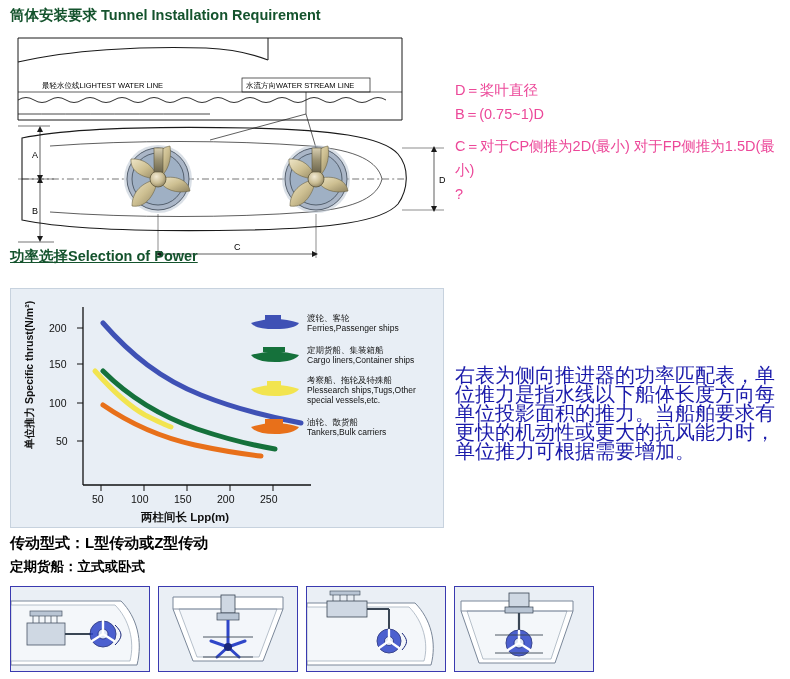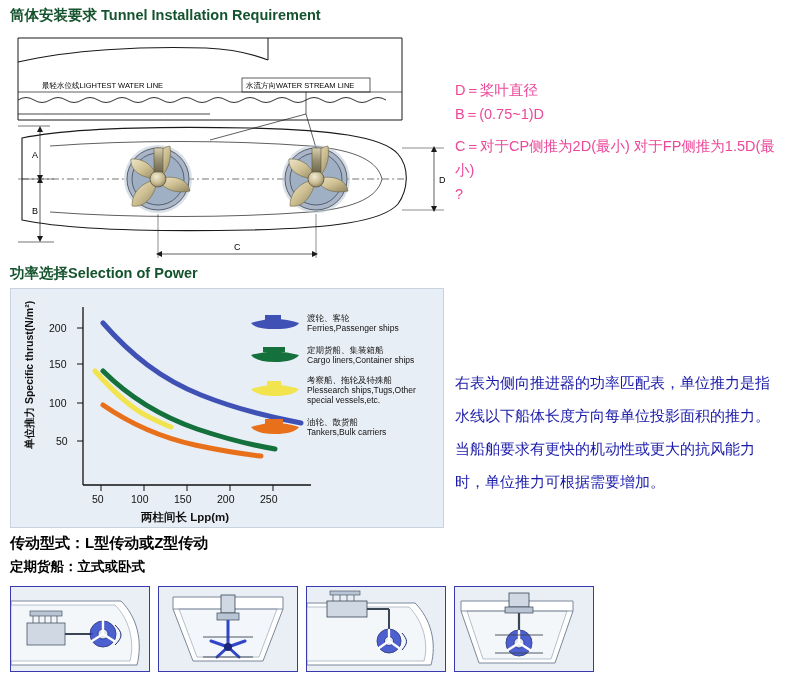--- a/index.html
+++ b/index.html
@@ -22,21 +22,22 @@
     letter-spacing: 0px;
   }
   #title-tunnel {
     position: absolute;
     left: 10px;
     top: 6px;
   }
   #title-power {
     position: absolute;
     left: 10px;
-    top: 264px;
+    top: 247px;
+    text-decoration: underline;
   }
   #drive-type {
     position: absolute;
     left: 10px;
     top: 534px;
     font-size: 15px;
     font-weight: bold;
   }
   #install-type {
     position: absolute;
@@ -80,22 +81,22 @@
     border: 1px solid #c7d2de;
     box-sizing: border-box;
   }
   #power-chart svg { display:block; }
 
   #power-note {
     position: absolute;
     left: 455px;
     top: 366px;
     width: 325px;
-    font-size: 15px;
-    line-height: 33px;
+    font-size: 20px;
+    line-height: 19px;
     color: #1a1aaa;
   }
 
   
   #thumbs {
     position: absolute;
     left: 10px;
     top: 586px;
     width: 770px;
     height: 88px;

